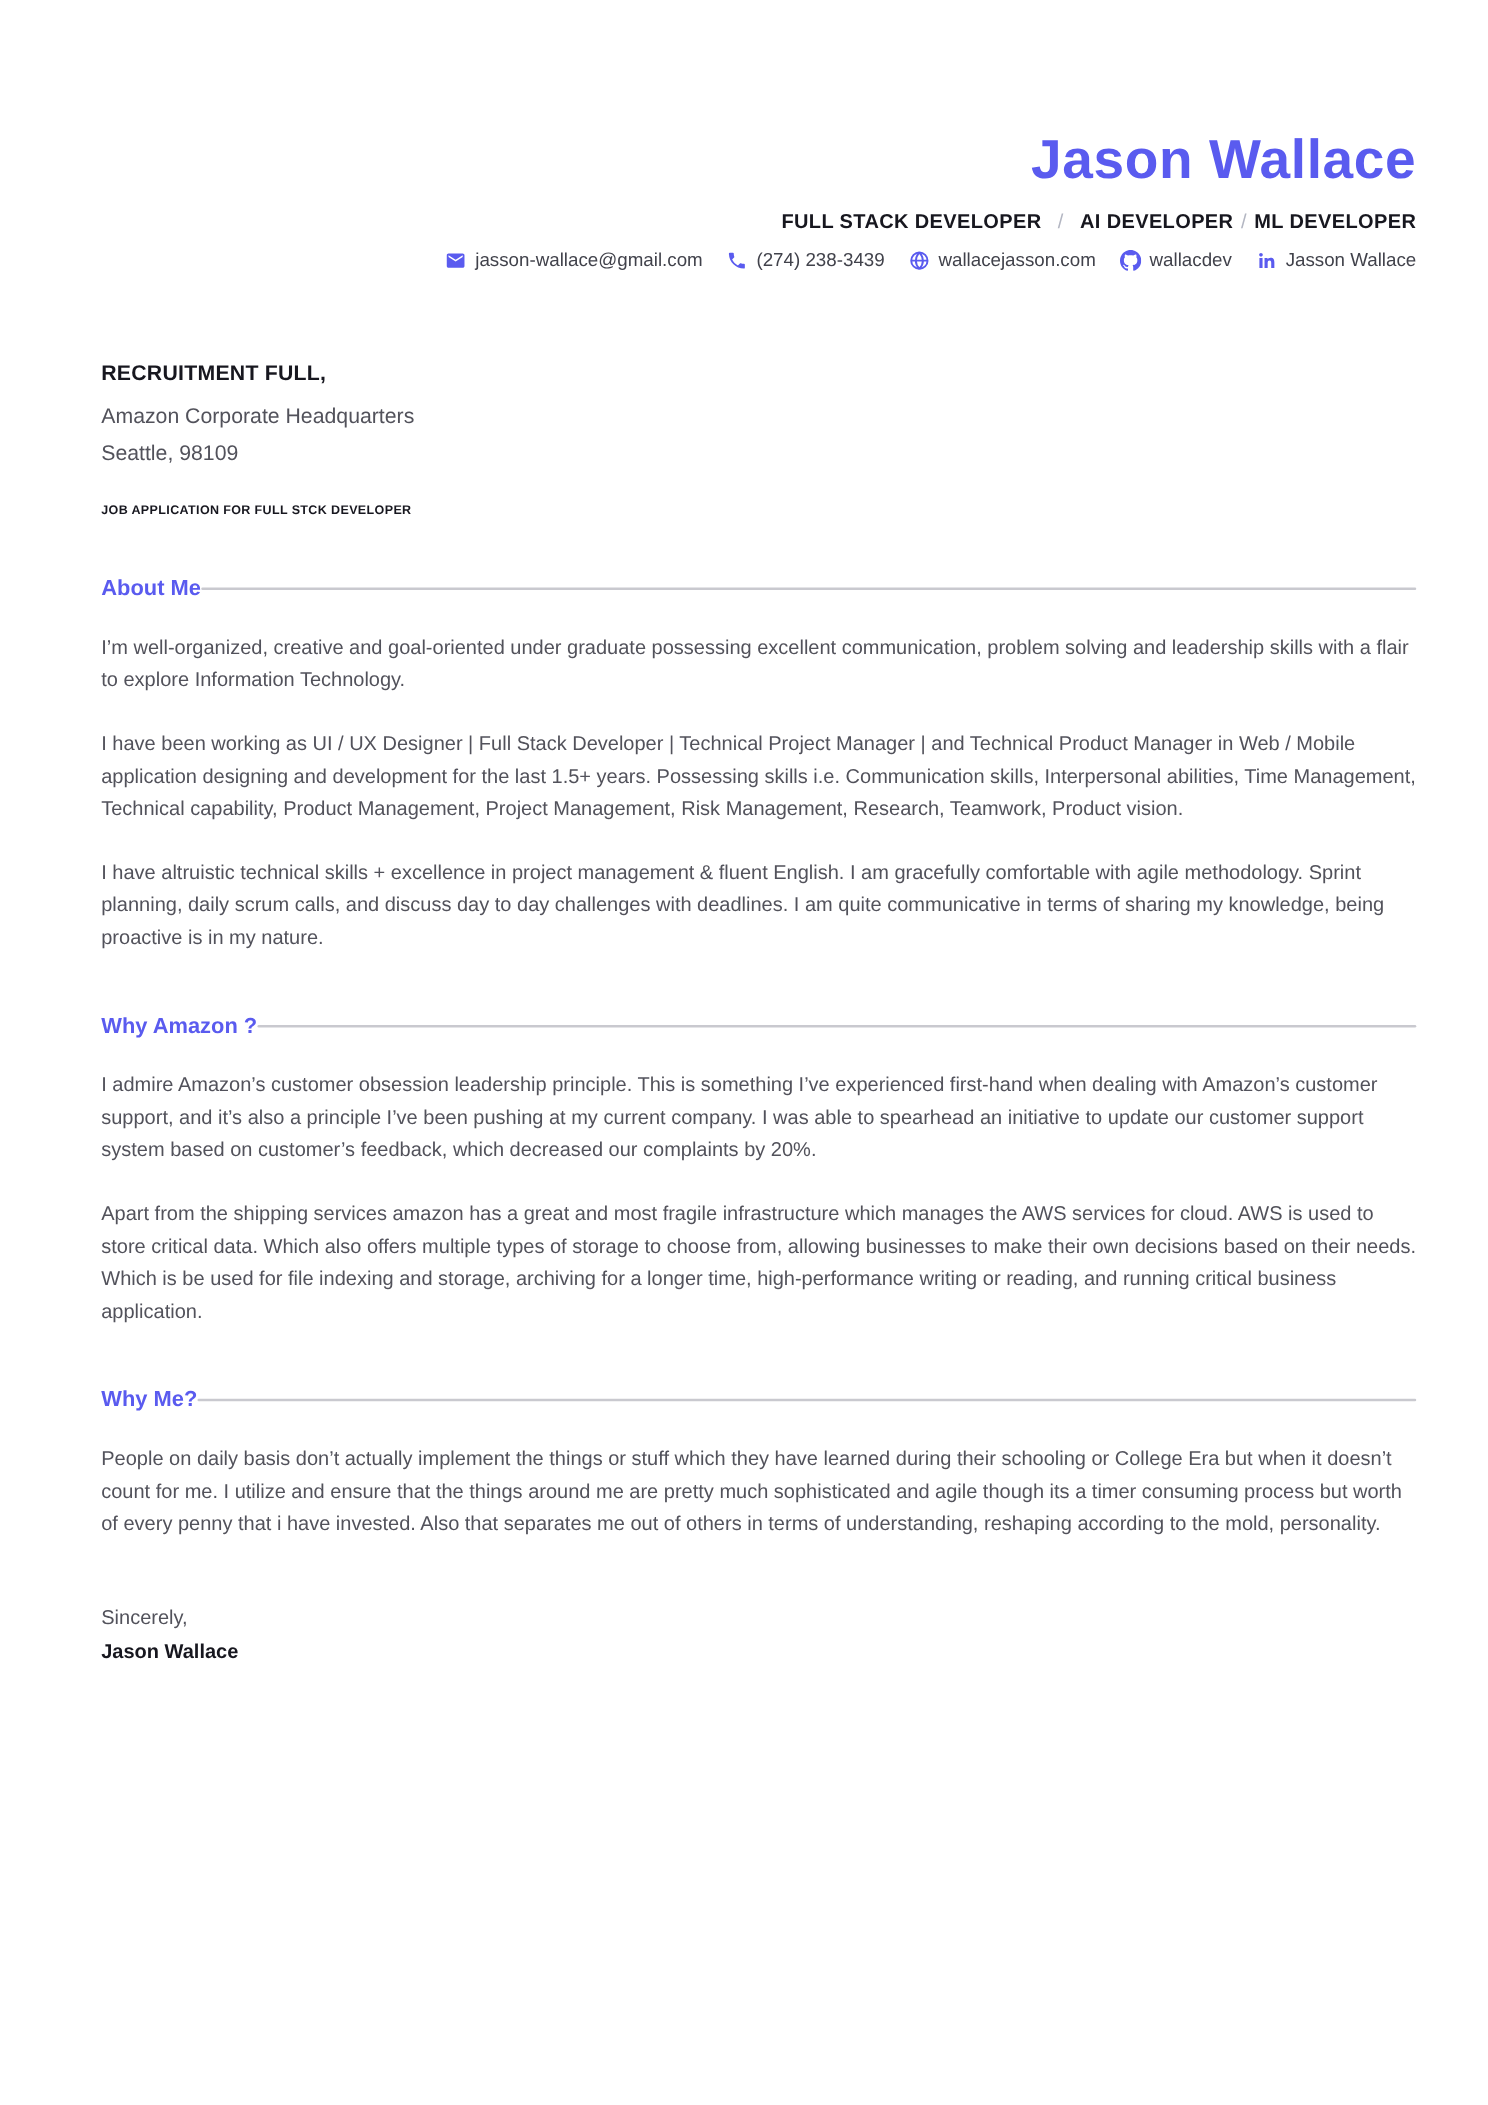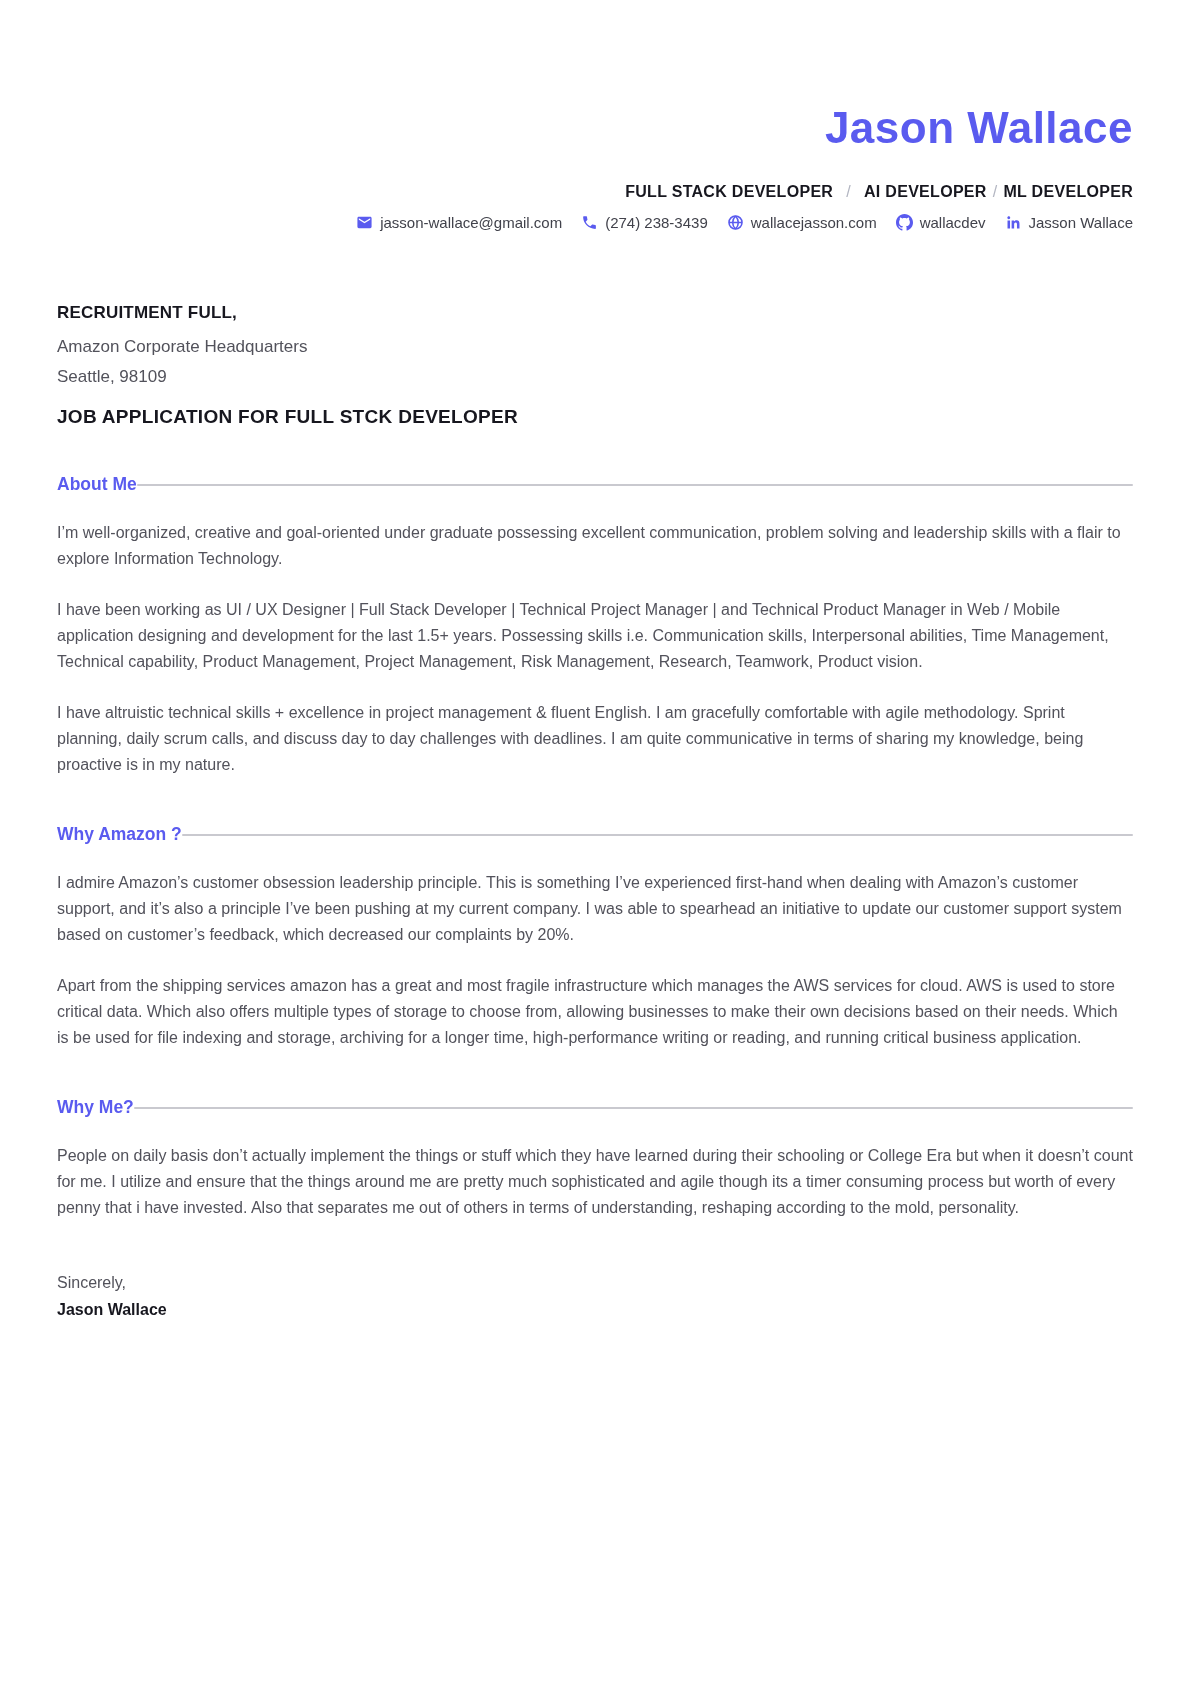--- a/index.html
+++ b/index.html
@@ -8,51 +8,51 @@
     --dark:#17171f;
     --divider:#c9c9cf;
   }
   *{margin:0;padding:0;box-sizing:border-box;}
   html,body{background:#ffffff;}
   body{
     width:1190px;height:1684px;overflow:hidden;
     font-family:"Liberation Sans","DejaVu Sans",sans-serif;
     color:var(--body);
   }
-  .page{padding:103px 57px 0 57px;}
+  .page{padding:103px 57px 0 81px;}
 
   
   .hdr{text-align:right;}
   .name{
     font-size:44px;font-weight:700;line-height:1.12;
     color:var(--accent);letter-spacing:.5px;
   }
   .roles{
-    margin-top:31px;font-size:16px;font-weight:700;color:var(--dark);
+    margin-top:17px;font-size:16px;font-weight:700;color:var(--dark);
     letter-spacing:.3px;
   }
   .roles .sep{color:#b3b6c2;font-weight:400;}
   .roles .sep.w{margin:0 13px;}
   .roles .sep.n{margin:0 6px;}
   .contacts{
     margin-top:13px;display:flex;justify-content:flex-end;align-items:flex-start;
     gap:19px;font-size:15px;color:#41424b;
   }
   .contact{display:flex;align-items:center;gap:7px;cursor:pointer;}
   .cicon{width:17px;height:17px;color:var(--accent);flex:0 0 auto;display:block;}
 
   
   .recipient{margin-top:72px;}
   .rec-team{font-size:17px;font-weight:700;color:var(--dark);letter-spacing:.2px;}
   .rec-line{font-size:17px;line-height:30px;color:var(--body);}
   .rec-line.first{margin-top:9px;}
 
   
   .subject{
-    margin-top:14px;font-size:19px;font-weight:700;color:var(--dark);
+    margin-top:25px;font-size:10px;font-weight:700;color:var(--dark);
     letter-spacing:.3px;
   }
 
   
   .section{margin-top:46px;}
   .sec-head{display:flex;align-items:center;}
   .sec-title{font-size:17.5px;font-weight:700;color:var(--accent);white-space:nowrap;}
   .sec-rule{flex:1;height:2px;background:var(--divider);border-radius:1px;}
   .section p{
     margin-top:25px;font-size:16px;line-height:26px;color:var(--body);

